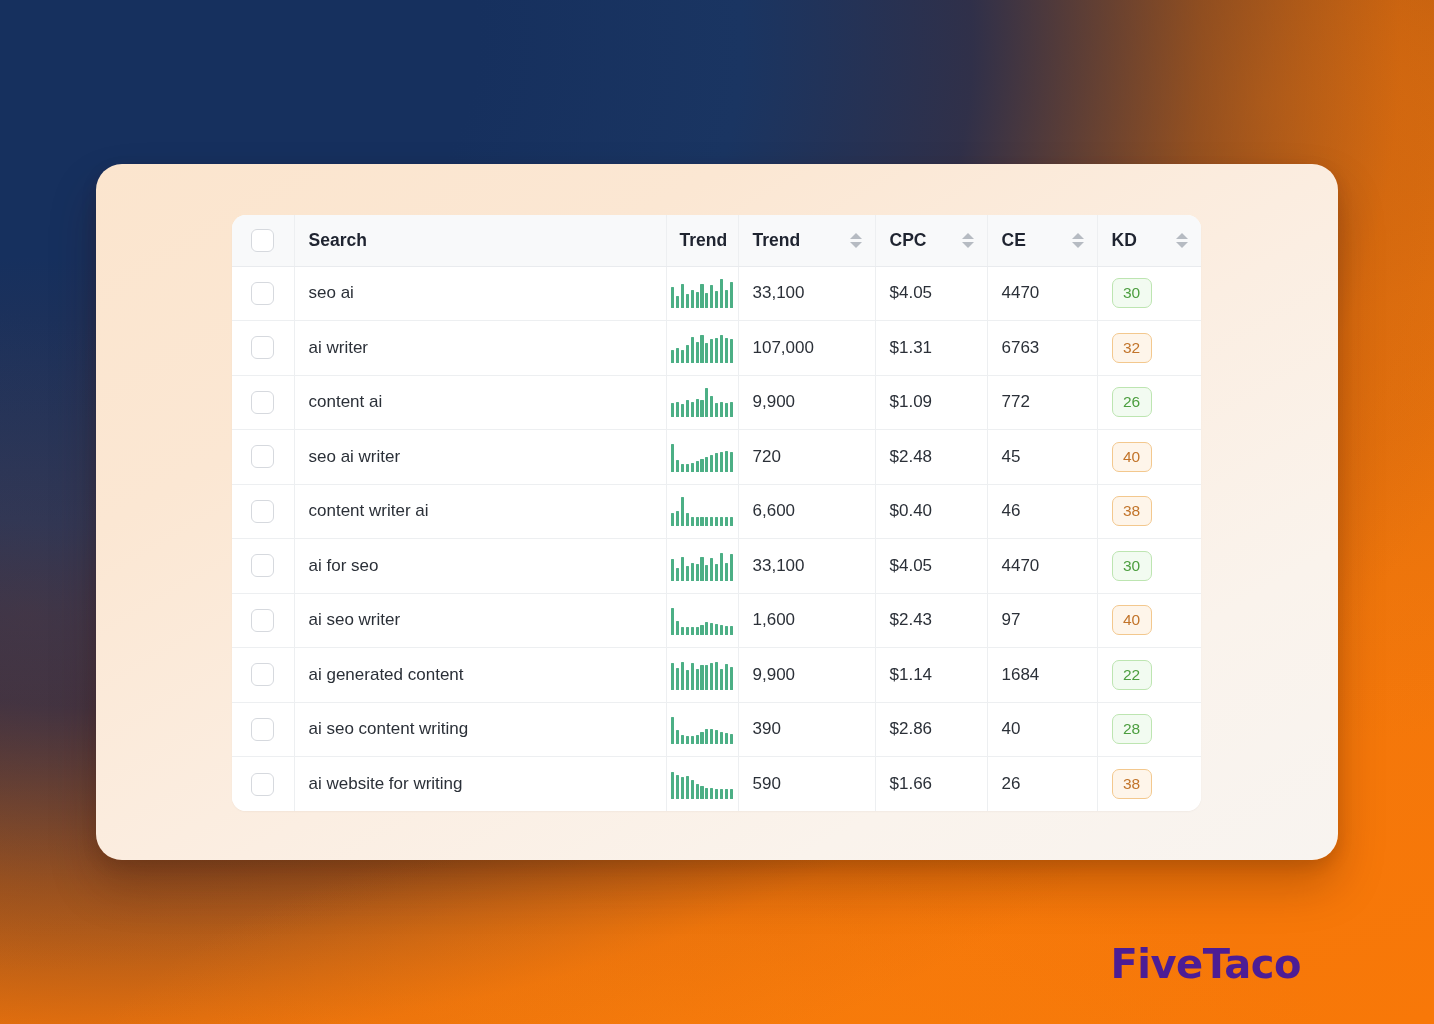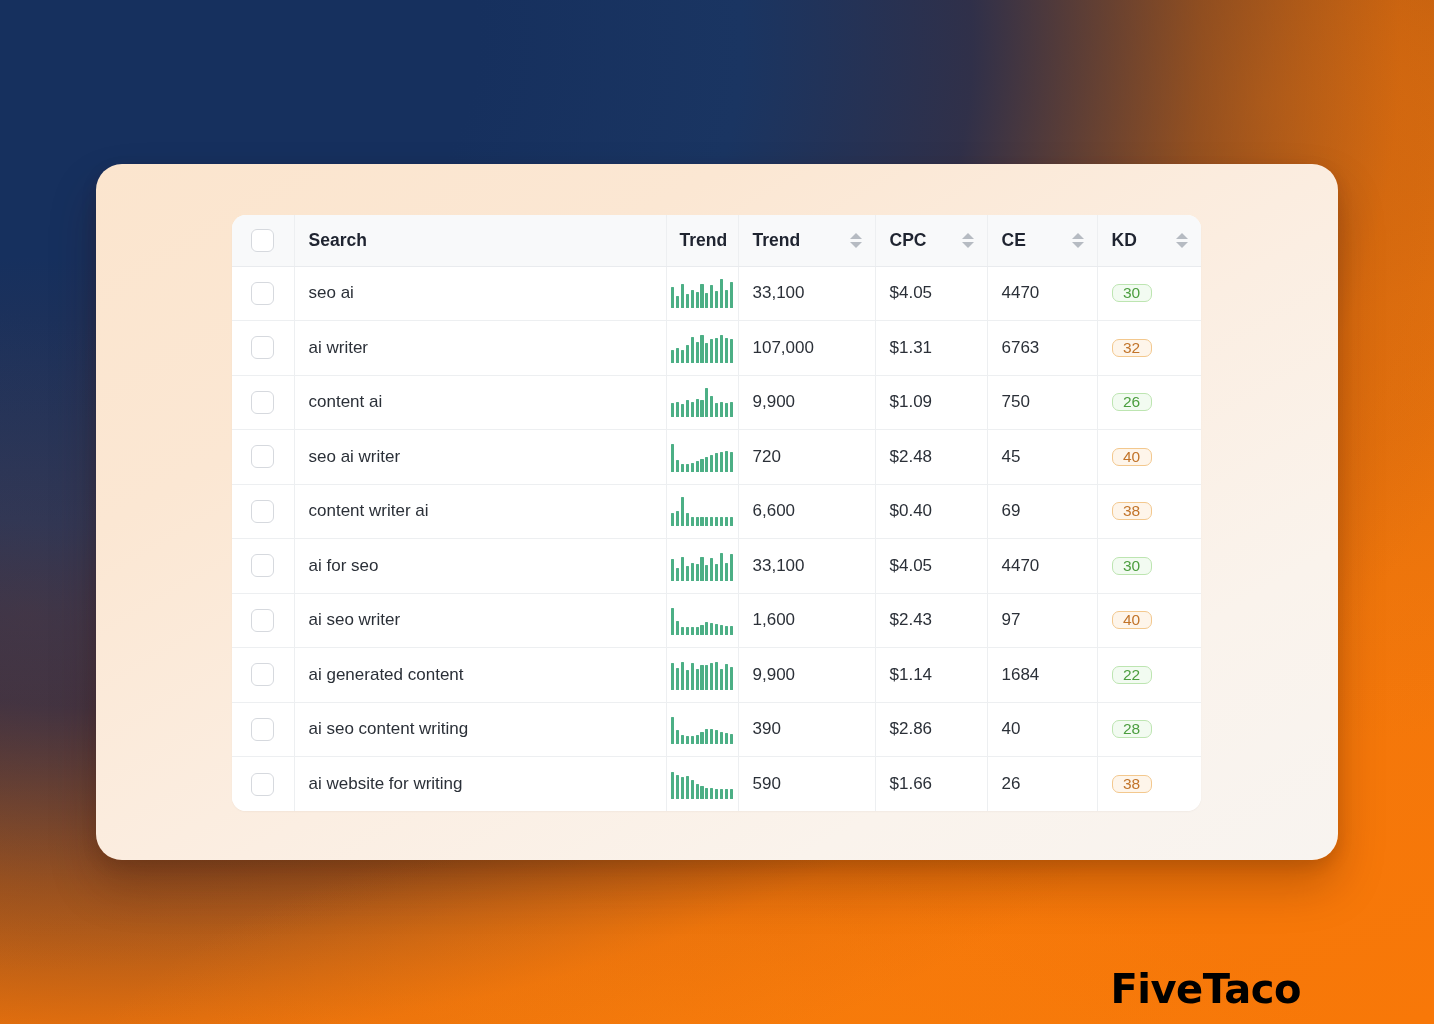--- a/index.html
+++ b/index.html
@@ -159,21 +159,21 @@
     border-radius: 0.5px;
     display: block;
   }
 
   
   .kd-badge {
     display: inline-flex;
     align-items: center;
     justify-content: center;
     min-width: 40px;
-    height: 18px;
+    height: 30px;
     padding: 0 8px;
     border-radius: 7px;
     font-size: 15.5px;
     font-weight: 400;
     border: 1.4px solid;
   }
   .kd-badge.easy {
     background: #F2FBF1;
     border-color: #BDE5B1;
     color: #4C9E3F;
@@ -181,22 +181,22 @@
   .kd-badge.medium {
     background: #FEF5EA;
     border-color: #F3C88E;
     color: #C2742A;
   }
 
   
   #logo {
     position: absolute;
     right: 133px;
-    bottom: 15px;
-    color: #000000;
+    bottom: 40px;
+    color: #4c1d95;
     font-size: 40px;
     font-weight: 700;
     letter-spacing: -0.5px;
     font-family: "DejaVu Sans", sans-serif;
     line-height: 1;
   }
 </style>
 </head>
 <body>
 
@@ -344,21 +344,21 @@
                 <span style="height: 28.8px;"></span>
                 <span style="height: 21.6px;"></span>
                 <span style="height: 13.8px;"></span>
                 <span style="height: 15.6px;"></span>
                 <span style="height: 14.4px;"></span>
                 <span style="height: 15.6px;"></span>
               </div>
             </td>
             <td>9,900</td>
             <td>$1.09</td>
-            <td>750</td>
+            <td>772</td>
             <td><span class="kd-badge easy">26</span></td>
           </tr>
           <tr>
             <td class="td-check">
               <div class="cb-cell">
                 <div class="checkbox"></div>
               </div>
             </td>
             <td>seo ai writer</td>
             <td class="td-trend">
@@ -402,21 +402,21 @@
                 <span style="height: 9px;"></span>
                 <span style="height: 9px;"></span>
                 <span style="height: 9.6px;"></span>
                 <span style="height: 9.6px;"></span>
                 <span style="height: 9.6px;"></span>
                 <span style="height: 9px;"></span>
               </div>
             </td>
             <td>6,600</td>
             <td>$0.40</td>
-            <td>69</td>
+            <td>46</td>
             <td><span class="kd-badge medium">38</span></td>
           </tr>
           <tr>
             <td class="td-check">
               <div class="cb-cell">
                 <div class="checkbox"></div>
               </div>
             </td>
             <td>ai for seo</td>
             <td class="td-trend">

